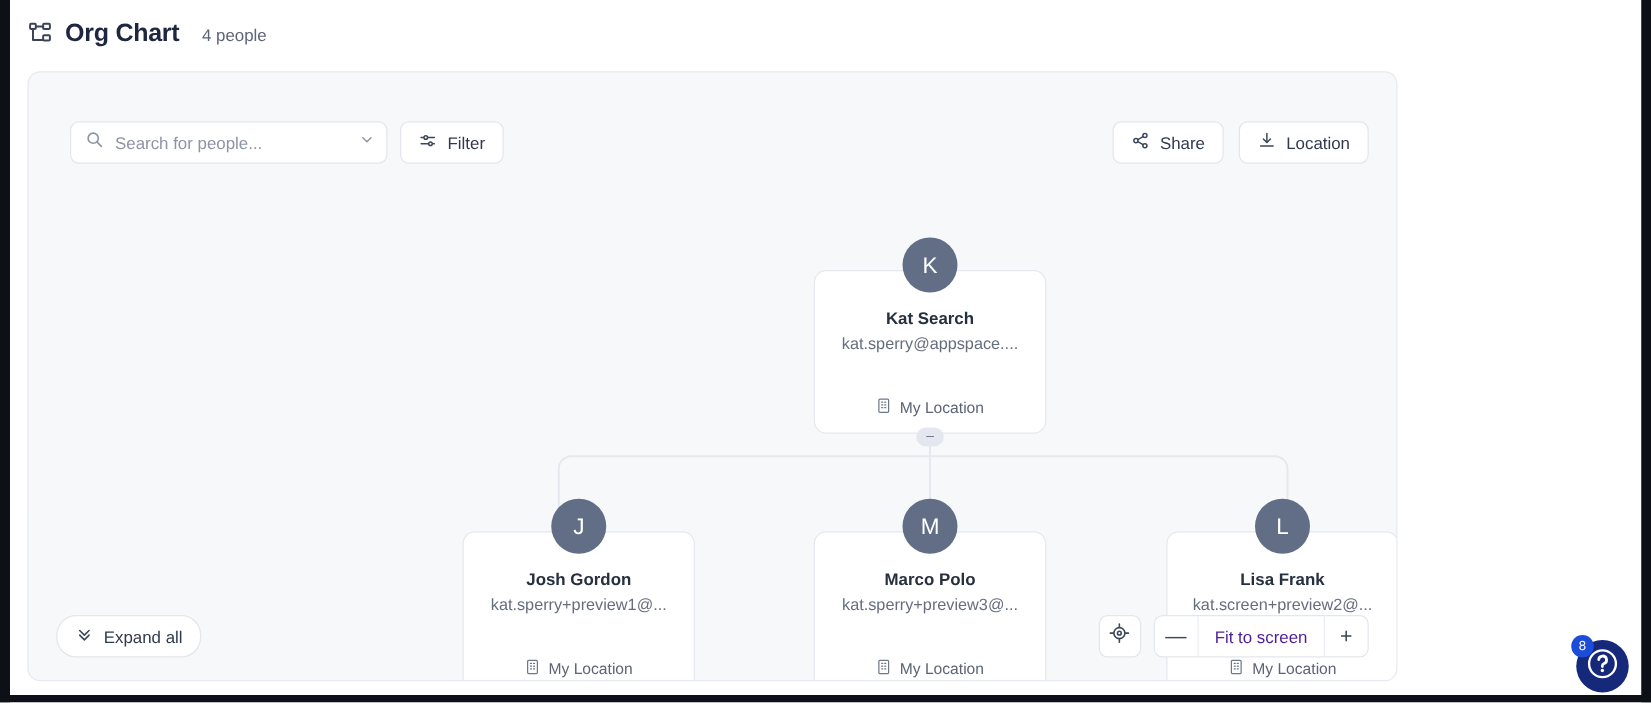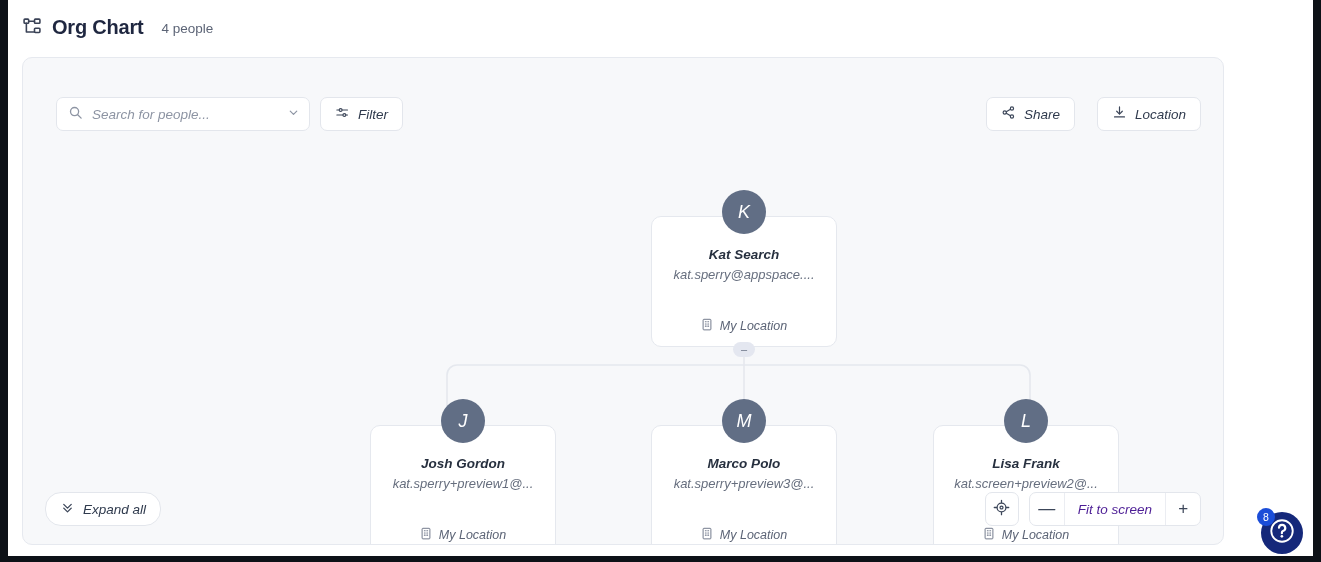--- a/index.html
+++ b/index.html
@@ -63,28 +63,27 @@
     color: #5c6476;
     margin-left: 8px;
     margin-top: 2px;
   }
 
   
   .canvas {
     position: absolute;
     left: 14px;
     top: 57px;
-    width: 1202px;
+    width: 1096px;
     height: 488px;
     background: #f7f8fa;
     border: 1px solid #e6e9ef;
     border-radius: 10px;
     box-sizing: border-box;
     overflow: hidden;
-    font-style: italic;
   }
 
   
   .toolbar-left {
     position: absolute;
     left: 33px;
     top: 39px;
     display: flex;
     align-items: center;
     gap: 10px;
@@ -121,21 +120,21 @@
     font-size: 13.5px;
     color: #2f3a4d;
     cursor: pointer;
   }
   .toolbar-right {
     position: absolute;
     right: 22px;
     top: 39px;
     display: flex;
     align-items: center;
-    gap: 22px;
+    gap: 12px;
   }
 
   
   .tree { position: absolute; left: 0; top: 0; width: 100%; height: 100%; }
   .connectors { position: absolute; left: 0; top: 0; }
 
   .node {
     position: absolute;
     width: 186px;
     background: #ffffff;

